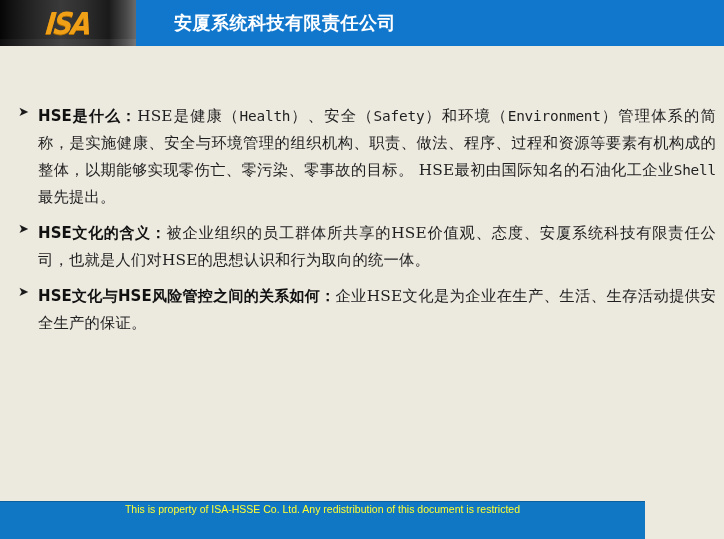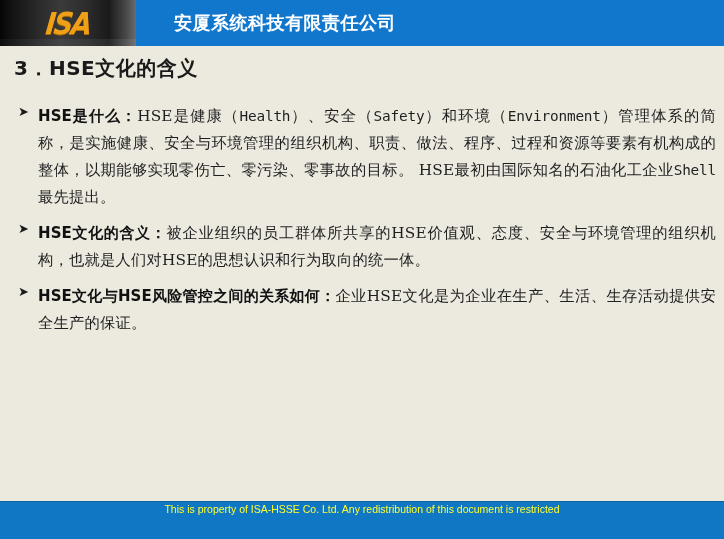--- a/index.html
+++ b/index.html
@@ -153,21 +153,21 @@
     font-family: "DejaVu Sans Mono", "Liberation Mono", monospace;
     font-size: 14.4px;
     letter-spacing: -0.2px;
   }
 
   
   .footer {
     position: absolute;
     left: 0;
     bottom: 0;
-    width: 724px;
+    width: 645px;
     height: 37px;
     background: #1077C4;
     border-top: 1px solid #0d5f9e;
     display: flex;
     flex-direction: column;
     align-items: center;
     justify-content: space-between;
     gap: 1px;
   }
   .footer-line {
@@ -186,32 +186,31 @@
 
   <div class="header">
     <div class="header-logo-panel">
       <span class="logo-text">ISA</span>
     </div>
     <div class="header-blue">
       <span class="header-title-cn">安厦系统科技有限责任公司</span>
     </div>
   </div>
 
-  <div class="slide-title">3．HSE文化的含义</div>
 
   <div class="body-area">
 
     <div class="bullet-block">
       <span class="bullet-marker">➤</span>
       <p class="bullet-para"><span class="lead">HSE是什么：</span><span><span>HSE是健康（</span><span class="mono-en">Health</span><span>）、安全（</span><span class="mono-en">Safety</span><span>）和环境（</span><span class="mono-en">Environment</span><span>）管理体系的简称，是实施健康、安全与环境管理的组织机构、职责、做法、程序、过程和资源等要素有机构成的整体，以期能够实现零伤亡、零污染、零事故的目标。 HSE最初由国际知名的石油化工企业</span><span class="mono-en">Shell</span><span>最先提出。</span></span></p>
     </div>
 
     <div class="bullet-block">
       <span class="bullet-marker">➤</span>
-      <p class="bullet-para"><span class="lead">HSE文化的含义：</span><span><span>被企业组织的员工群体所共享的HSE价值观、态度、安全与环境管理的组织机构，也就是人们对HSE的思想认识和行为取向的统一体。</span></span></p>
+      <p class="bullet-para"><span class="lead">HSE文化的含义：</span><span><span>被企业组织的员工群体所共享的HSE价值观、态度、安厦系统科技有限责任公司，也就是人们对HSE的思想认识和行为取向的统一体。</span></span></p>
     </div>
 
     <div class="bullet-block">
       <span class="bullet-marker">➤</span>
       <p class="bullet-para"><span class="lead">HSE文化与HSE风险管控之间的关系如何：</span><span><span>企业HSE文化是为企业在生产、生活、生存活动提供安全生产的保证。</span></span></p>
     </div>
 
   </div>
 
   <div class="footer">

